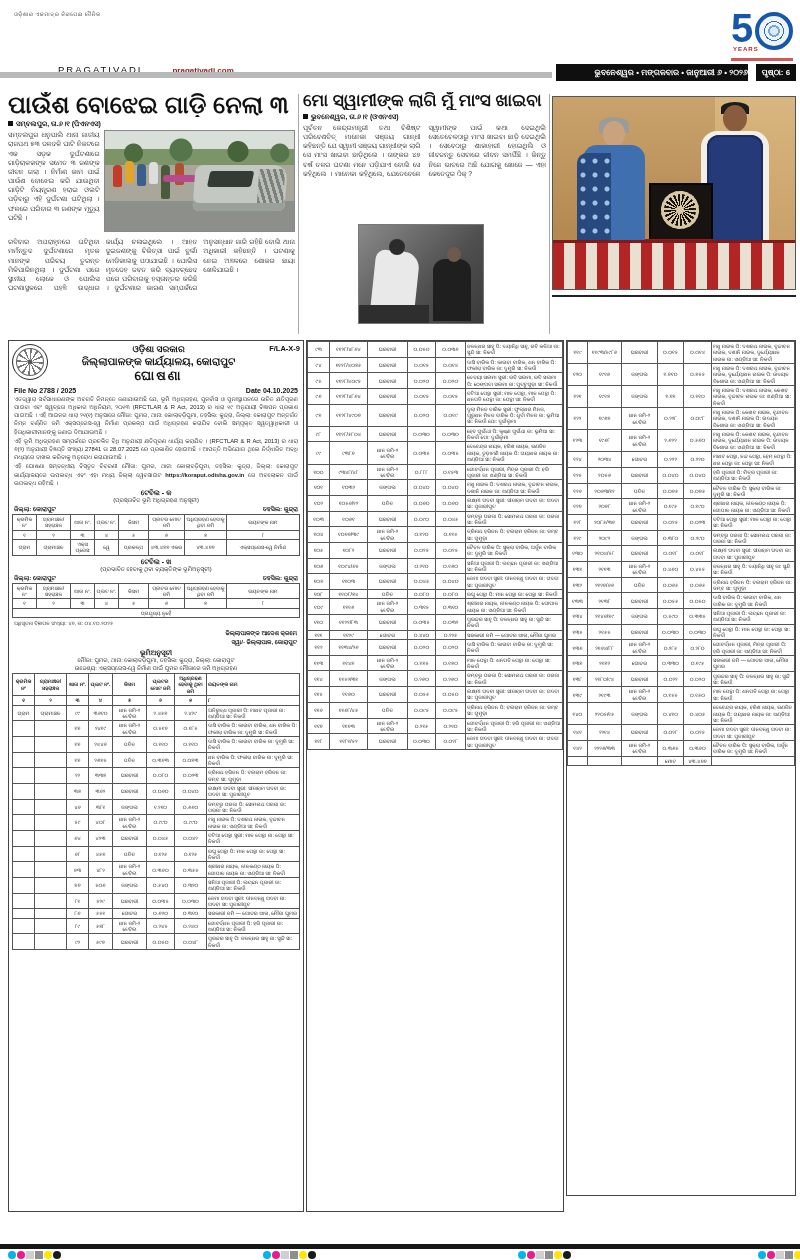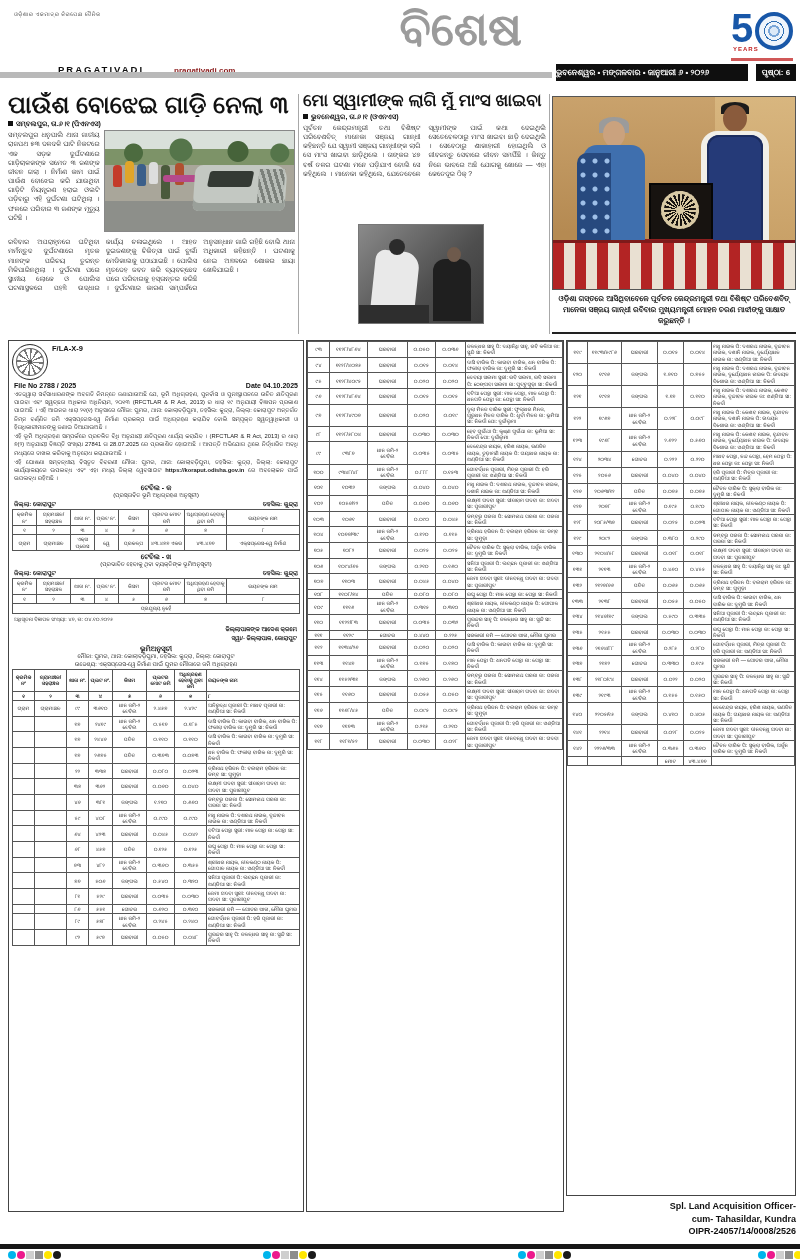--- a/index.html
+++ b/index.html
@@ -6,35 +6,35 @@
   .page{position:relative;width:800px;height:1260px;background:#fff;
         font-family:"Liberation Sans","DejaVu Sans",sans-serif;color:#111;
         overflow:hidden;margin:0 auto}
   .abs{position:absolute}
 
   
   .tagline{left:14px;top:11px;font-size:5.5px;color:#333;letter-spacing:.5px}
   .logo{left:10px;top:14px;font-size:42px;font-weight:bold;letter-spacing:-1px;
         color:#0d0d0d;text-shadow:2px 2px 0 #b9b9b9;white-space:nowrap}
   .logo-sub{left:58px;top:64px;width:230px;display:flex;gap:30px;align-items:baseline}
-  .logo-latin{font-size:9.5px;font-weight:bold;letter-spacing:2px;color:#0d0d0d}
+  .logo-latin{font-size:9.5px;font-weight:normal;letter-spacing:2px;color:#0d0d0d}
   .logo-web{font-size:8px;font-weight:bold;color:#8a1b1b}
   .section-name{left:286px;top:2px;width:236px;text-align:right;font-size:46px;
         font-weight:bold;color:#9b9b9b;white-space:nowrap;overflow:hidden}
   .anniv{left:731px;top:6px;width:64px;height:62px}
   .anniv-5{position:absolute;left:0;top:2px;font-size:40px;font-weight:bold;color:#1857a8;line-height:1}
   .anniv-ring{position:absolute;left:24px;top:6px;width:30px;height:30px;border:4px solid #1857a8;
         border-radius:50%;background:
         radial-gradient(circle at 50% 50%, #dce9f7 0 4px, #7aa6d8 4px 6px, #eef4fb 6px 9px, #2f6fb4 9px 10px, #eef4fb 10px)}
   .anniv-years{position:absolute;left:2px;top:40px;font-size:6px;font-weight:bold;color:#c02020;letter-spacing:1px}
   .anniv-line{position:absolute;left:0;top:52px;width:62px;height:3px;background:#c02020;opacity:.75}
 
   .gray-rule{left:0;top:72px;width:552px;height:6px;background:#b9b9b9}
   .datebar{left:556px;top:64px;width:192px;height:17px;background:#0f0f0f;color:#fff;
-        font-size:8px;font-weight:bold;text-align:left;line-height:17px;overflow:hidden}
+        font-size:8px;font-weight:bold;text-align:right;line-height:17px;overflow:hidden}
   .pagebox{left:756px;top:64px;width:40px;height:17px;background:#0f0f0f;color:#fff;
         font-size:8px;font-weight:bold;text-align:center;line-height:17px}
 
   
   .vdiv{width:1px;background:#a8a8a8;top:94px;height:240px}
   .art{overflow:hidden}
   .hl1{font-size:24px;font-weight:bold;line-height:1.05;white-space:nowrap;overflow:hidden}
   .hl2{font-size:17px;font-weight:bold;line-height:1.05;white-space:nowrap;overflow:hidden}
   .byline{font-size:7px;font-weight:bold;margin:3px 0 2px 0}
   .byline .sq{display:inline-block;width:5px;height:5px;background:#111;margin-right:3px}
@@ -137,21 +137,20 @@
 </head>
 <body>
 
 <div class="page">
 
   <div class="abs tagline">ଓଡ଼ିଶାର ଏକମାତ୍ର ନିରପେକ୍ଷ ଦୈନିକ</div>
   <div class="abs logo-sub">
     <span class="logo-latin">PRAGATIVADI</span>
     <span class="logo-web">pragativadi.com</span>
   </div>
-  <div class="abs section-name">ବିଶେଷ</div>
 
   <div class="abs anniv">
     <span class="anniv-5">5</span>
     <span class="anniv-ring"></span>
     <span class="anniv-years">YEARS</span>
     <span class="anniv-line"></span>
   </div>
 
   <div class="abs gray-rule"></div>
   <div class="abs datebar">ଭୁବନେଶ୍ୱର • ମଙ୍ଗଳବାର • ଜାନୁଆରୀ ୬ • ୨୦୨୬</div>
@@ -214,27 +213,31 @@
         <div class="m-shirt"></div>
         <div class="m-vest"></div>
       </div>
       <div class="plaque">
         <div class="wheel"></div>
         <div class="wheel-hub"></div>
       </div>
       <div class="plaque-base"></div>
       <div class="ph3-carpet"></div>
     </div>
-    <div class="caption">ଓଡ଼ିଶା ଗସ୍ତରେ ଆସିଥିବାବେଳେ ପୂର୍ବତନ କେନ୍ଦ୍ରମନ୍ତ୍ରୀ ତଥା ବିଶିଷ୍ଟ ପରିବେଶବିତ୍ ମାନେକା ସଞ୍ଜୟ ଗାନ୍ଧୀ ରବିବାର ମୁଖ୍ୟମନ୍ତ୍ରୀ ମୋହନ ଚରଣ ମାଝୀଙ୍କୁ ସାକ୍ଷାତ କରୁଛନ୍ତି ।</div>
     <div class="fig3-rule"></div>
   </div>
 
   <div class="abs grp" style="left:8px;top:340px;width:296px;height:872px">
     <div class="gov-head">
       <div class="emblem"></div>
+      <div class="gov-lines">
+        <div class="gov1">ଓଡ଼ିଶା ସରକାର</div>
+        <div class="gov2">ଜିଲ୍ଲାପାଳଙ୍କ କାର୍ଯ୍ୟାଳୟ, କୋରାପୁଟ</div>
+        <div class="gov3">ଘୋଷଣା</div>
+      </div>
       <div class="fila">F/LA-X-9</div>
     </div>
     <div class="filedate">
       <span>File No 2788 / 2025</span>
       <span>Date 04.10.2025</span>
     </div>
     <div class="npara">ଏତଦ୍ଦ୍ୱାରା ସର୍ବସାଧାରଣଙ୍କ ଅବଗତି ନିମନ୍ତେ ଜଣାଯାଉଅଛି ଯେ, ଭୂମି ଅଧିଗ୍ରହଣ, ପୁନର୍ବାସ ଓ ପୁନଃସ୍ଥାପନରେ ଉଚିତ କ୍ଷତିପୂରଣ ପାଇବା ଏବଂ ସ୍ୱଚ୍ଛତା ଅଧିକାର ଅଧିନିୟମ, ୨୦୧୩ (RFCTLAR &amp; R Act, 2013) ର ଧାରା ୧୯ ଅନୁଯାୟୀ ବିଜ୍ଞାପନ ପ୍ରକାଶ ପାଇଅଛି । ଏହି ଆଇନର ଧାରା ୨୧(୧) ଅନୁସାରେ ମୌଜା: ଘୁମର, ଥାନା: କୋଲାବଡ଼ିଘୁମା, ତହସିଲ: କୁନ୍ଦ୍ରା, ଜିଲ୍ଲା: କୋରାପୁଟ ଅନ୍ତର୍ଗତ ନିମ୍ନ ବର୍ଣ୍ଣିତ ଜମି ଏକ୍ସପ୍ରେସ-ୱେ ନିର୍ମାଣ ପ୍ରକଳ୍ପ ପାଇଁ ଅଧିଗ୍ରହଣ କରାଯିବ ବୋଲି ସମ୍ପୃକ୍ତ ସ୍ୱତ୍ୱାଧିକାରୀ ଓ ହିତାଧିକାରୀମାନଙ୍କୁ ଜଣାଇ ଦିଆଯାଉଅଛି ।</div>
     <div class="npara">ଏହି ଭୂମି ଅଧିଗ୍ରହଣ ସମ୍ପର୍କରେ ପ୍ରଚଳିତ ବିଧି ଅନୁଯାୟୀ କ୍ଷତିପୂରଣ ଧାର୍ଯ୍ୟ କରାଯିବ । (RFCTLAR &amp; R Act, 2013) ର ଧାରା ୭(୨) ଅନୁଯାୟୀ ବିଜ୍ଞପ୍ତି ସଂଖ୍ୟା 27841 ତା 28.07.2025 ରେ ପ୍ରକାଶିତ ହୋଇଅଛି । ଆପତ୍ତି ଅଭିଯୋଗ ଥିଲେ ନିର୍ଦ୍ଧାରିତ ଅବଧି ମଧ୍ୟରେ ଦାଖଲ କରିବାକୁ ଅନୁରୋଧ କରାଯାଉଅଛି ।</div>
     <div class="npara">
       <span>ଏହି ଘୋଷଣା ସମ୍ବନ୍ଧୀୟ ବିସ୍ତୃତ ବିବରଣୀ ମୌଜା: ଘୁମର, ଥାନା: କୋଲାବଡ଼ିଘୁମା, ତହସିଲ: କୁନ୍ଦ୍ରା, ଜିଲ୍ଲା: କୋରାପୁଟ କାର୍ଯ୍ୟାଳୟରେ ଉପଲବ୍ଧ ଏବଂ ଏହା ମଧ୍ୟ ଜିଲ୍ଲା ୱେବସାଇଟ</span>
@@ -973,25 +976,20 @@
             <td></td>
             <td></td>
             <td>ମୋଟ</td>
             <td>୪୩.୪୭୭</td>
             <td></td>
           </tr>
         </tbody>
     </table>
   </div>
 
-  <div class="abs sign">
-    <div>Spl. Land Acquisition Officer-</div>
-    <div>cum- Tahasildar, Kundra</div>
-    <div>OIPR-24057/14/0008/2526</div>
-  </div>
 
   <div class="abs bottom-rule"></div>
   <div class="abs marks" style="left:8px">
       <span class="mark ci" style="background: rgb(0, 181, 236);"></span>
       <span class="mark ci" style="background: rgb(236, 26, 140);"></span>
       <span class="mark sq" style="background: rgb(207, 207, 207);"></span>
       <span class="mark sq" style="background: rgb(142, 142, 142);"></span>
       <span class="mark ci" style="background: rgb(255, 230, 0);"></span>
       <span class="mark ci" style="background: rgb(26, 26, 26);"></span>
     </div>

